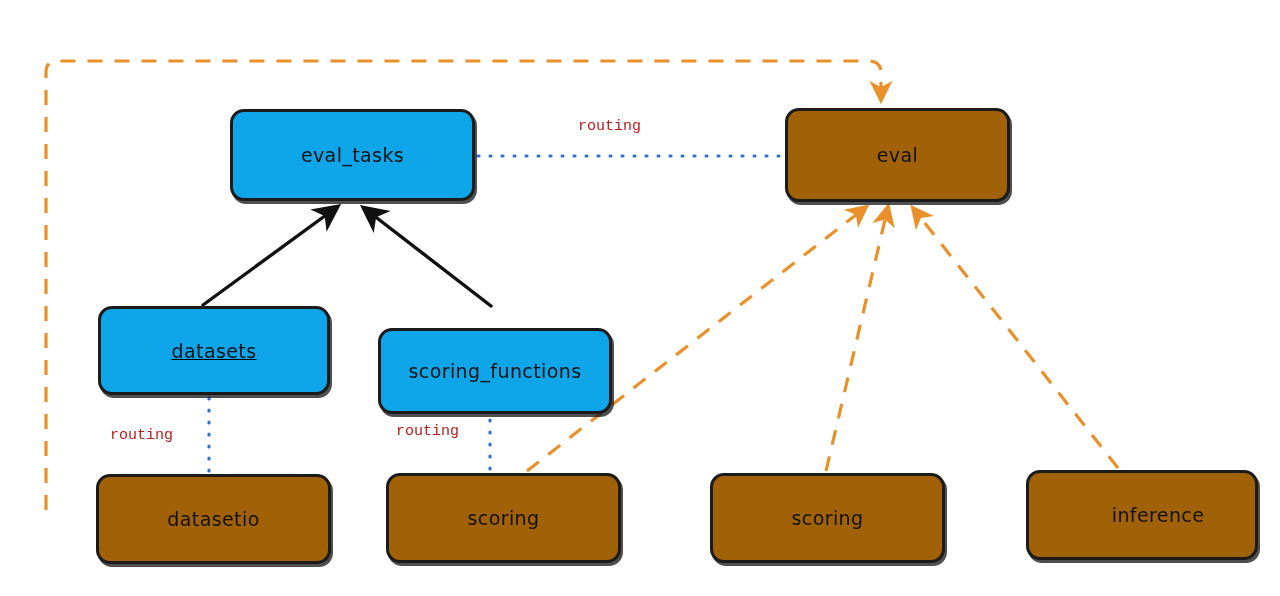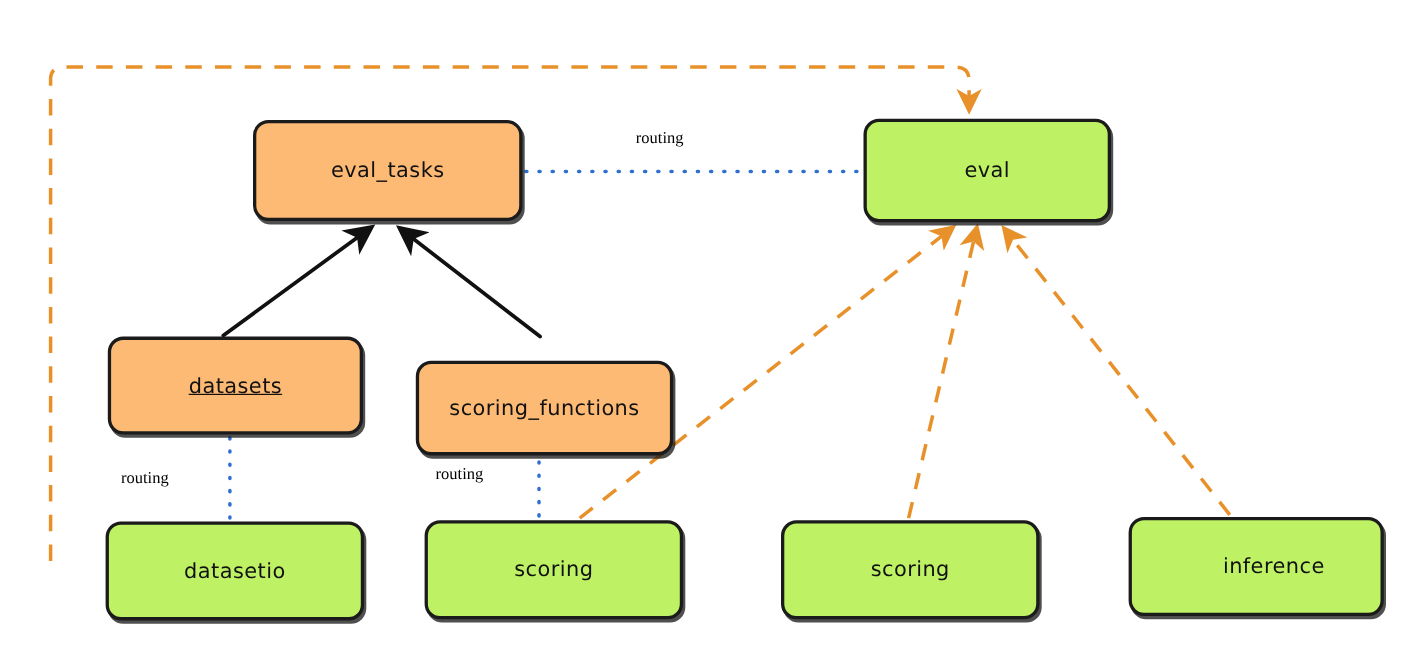--- a/index.html
+++ b/index.html
@@ -29,38 +29,38 @@
     position: absolute;
     box-sizing: border-box;
     border: 3px solid #1b1b1b;
     border-radius: 14px;
     display: flex;
     align-items: center;
     justify-content: center;
     box-shadow: 2px 3px 0px rgba(20,20,20,0.75);
   }
   .node-api {
-    background: #fdba74;
+    background: #0ea5e9;
   }
   .node-provider {
-    background: #bef264;
+    background: #a16207;
   }
   .node-label {
     font-family: "DejaVu Sans", sans-serif;
     font-size: 19px;
     color: #111111;
     letter-spacing: 0.4px;
     white-space: nowrap;
     pointer-events: none;
   }
   .edge-label {
     position: absolute;
-    font-family: Liberation Serif, serif;
+    font-family: Liberation Mono, monospace;
     font-size: 15px;
-    color: #000000;
+    color: #b91c1c;
     white-space: nowrap;
   }
 </style>
 </head>
 <body>
 
 <div id="diagram-root">
 
   <svg id="edge-layer" viewBox="0 0 1280 596" xmlns="http://www.w3.org/2000/svg">
     <defs>

